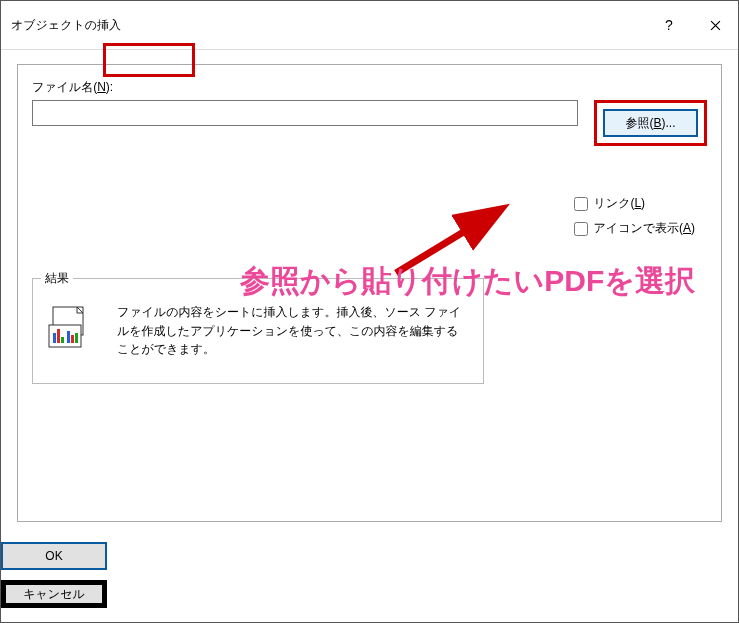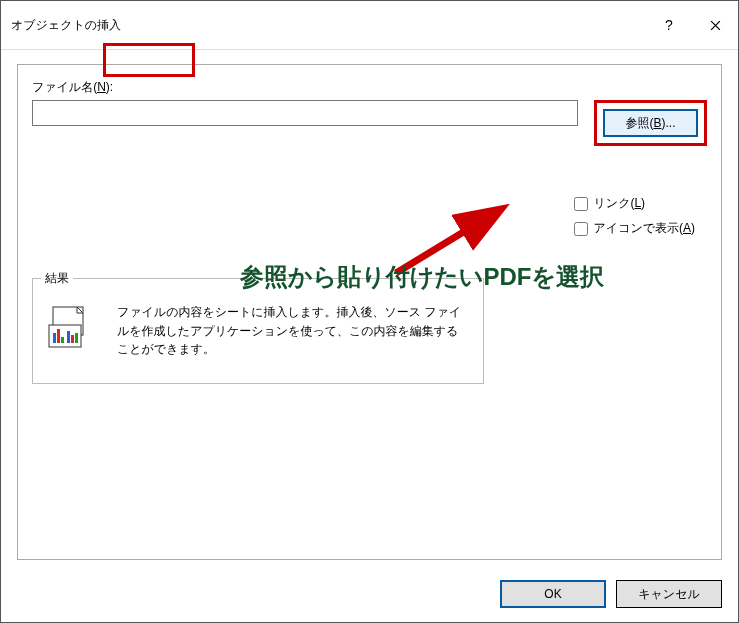--- a/index.html
+++ b/index.html
@@ -28,25 +28,25 @@
     .checks { position: absolute; right: 26px; top: 130px; display: flex; flex-direction: column; gap: 8px; }
     .chk { display: flex; align-items: center; gap: 6px; }
     .chk input { width: 14px; height: 14px; }
 
     .result-group { margin-top: 132px; border: 1px solid #bbb; padding: 24px 14px 24px 14px; width: 452px; position: relative; }
     .result-title { position: absolute; top: -9px; left: 8px; background: #fff; padding: 0 4px; }
     .result-body { display: flex; gap: 22px; align-items: flex-start; }
     .result-icon { flex-shrink: 0; }
     .result-text { line-height: 1.55; }
 
-    .buttons { display: flex; justify-content: flex-end; gap: 10px; padding: 10px 16px 14px 0; }
-    .btn { width: 106px; height: 28px; border: 1px solid #000000; background: #e1e1e1; display: flex; align-items: center; justify-content: center; }
+    .buttons { display: flex; justify-content: flex-end; gap: 10px; padding: 10px 16px 14px 0; flex-direction: column; }
+    .btn { width: 106px; height: 28px; border: 5px solid #000000; background: #e1e1e1; display: flex; align-items: center; justify-content: center; }
     .btn.primary { border: 2px solid #0a5aa0; background: #e1e1e1; }
 
-    .annotation-text { position: absolute; top: 196px; left: 222px; font-size: 24px; font-weight: bold; color: #14532d; white-space: nowrap; z-index: 5; }
+    .annotation-text { position: absolute; top: 196px; left: 222px; font-size: 30px; font-weight: bold; color: #ec4899; white-space: nowrap; z-index: 5; }
     .arrow { position: absolute; top: 128px; left: 370px; z-index: 4; }
     .u { text-decoration: underline; }
     .red-box-tab { border: 3px solid #cc0000; padding: 0; position: absolute; left: 103px; top: 43px; width: 92px; height: 34px; z-index: 10; pointer-events: none; }
   </style>
 </head>
 <body>
 
 <div class="titlebar">
   <span class="title-text">オブジェクトの挿入</span>
   <div class="titlebar-right">

